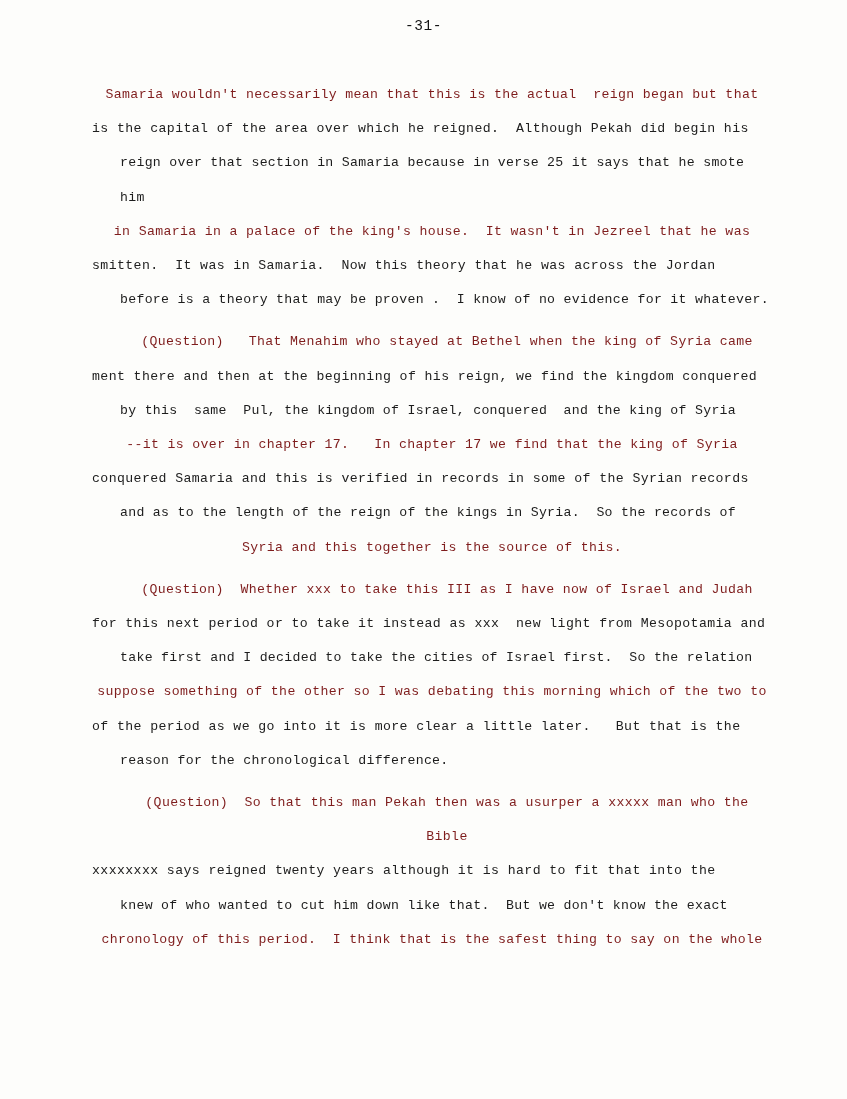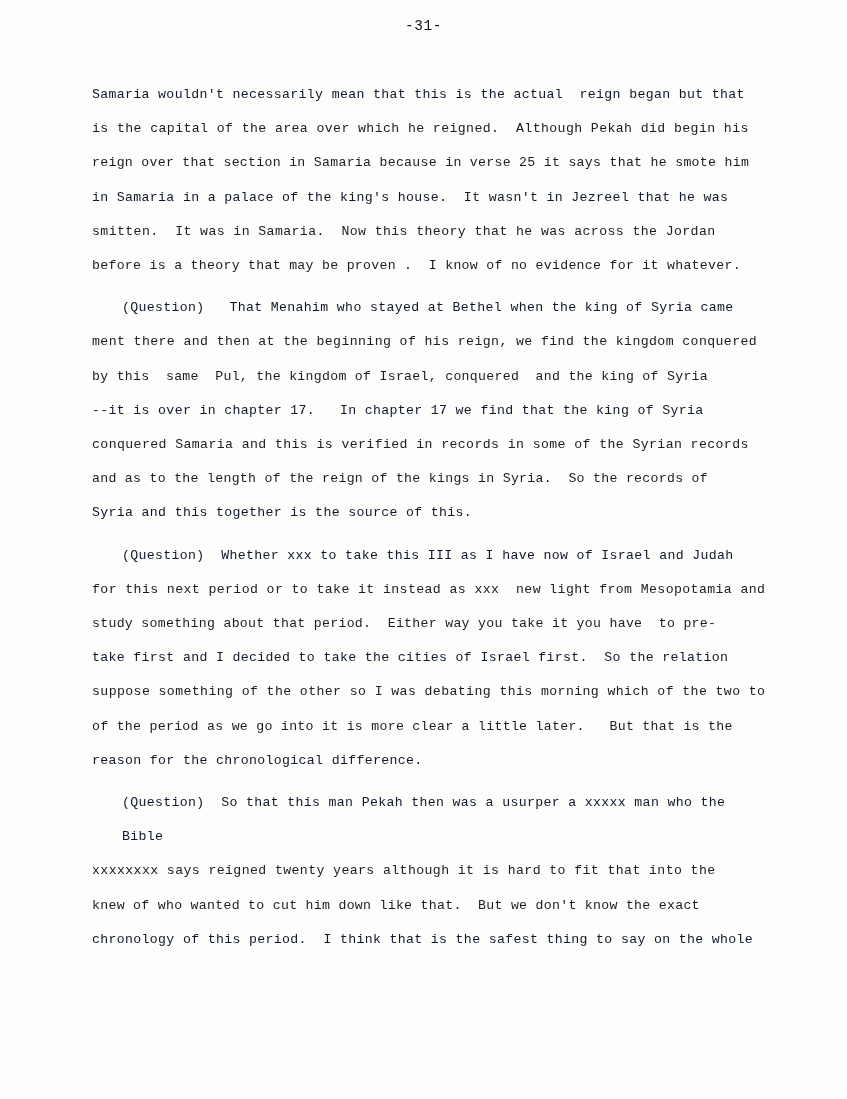--- a/index.html
+++ b/index.html
@@ -45,23 +45,23 @@
     padding-left: 30px;
   }
   .line {
     font-size: 13.2px;
     line-height: 34.2px;
     white-space: pre-wrap;
     letter-spacing: 0.35px;
     color: #1b1b1b;
   }
   
-  .line:nth-child(3n+1) { color: #0f172a; }
+  .line:nth-child(3n+1) { color: #7f1d1d; text-align: center; }
   .line:nth-child(3n+2) { color: #202020; letter-spacing: 0.4px; }
-  .line:nth-child(3n)   { color: #1c1c1c; letter-spacing: 0.3px; }
+  .line:nth-child(3n)   { color: #1c1c1c; letter-spacing: 0.3px; margin-left: 28px; }
 </style>
 </head>
 <body>
 
 <div class="page">
 
   <div class="page-number">-31-</div>
 
   <div class="body-text">
 
@@ -80,21 +80,20 @@
       <div class="line">by this  same  Pul, the kingdom of Israel, conquered  and the king of Syria</div>
       <div class="line">--it is over in chapter 17.   In chapter 17 we find that the king of Syria</div>
       <div class="line">conquered Samaria and this is verified in records in some of the Syrian records</div>
       <div class="line">and as to the length of the reign of the kings in Syria.  So the records of</div>
       <div class="line">Syria and this together is the source of this.</div>
     </div>
 
     <div class="para indent-first">
       <div class="line">(Question)  Whether xxx to take this III as I have now of Israel and Judah</div>
       <div class="line">for this next period or to take it instead as xxx  new light from Mesopotamia and</div>
-      <div class="line">study something about that period.  Either way you take it you have  to pre-</div>
       <div class="line">take first and I decided to take the cities of Israel first.  So the relation</div>
       <div class="line">suppose something of the other so I was debating this morning which of the two to</div>
       <div class="line">of the period as we go into it is more clear a little later.   But that is the</div>
       <div class="line">reason for the chronological difference.</div>
     </div>
 
     <div class="para indent-first">
       <div class="line">(Question)  So that this man Pekah then was a usurper a xxxxx man who the Bible</div>
       <div class="line">xxxxxxxx says reigned twenty years although it is hard to fit that into the</div>
       <div class="line">knew of who wanted to cut him down like that.  But we don't know the exact</div>

